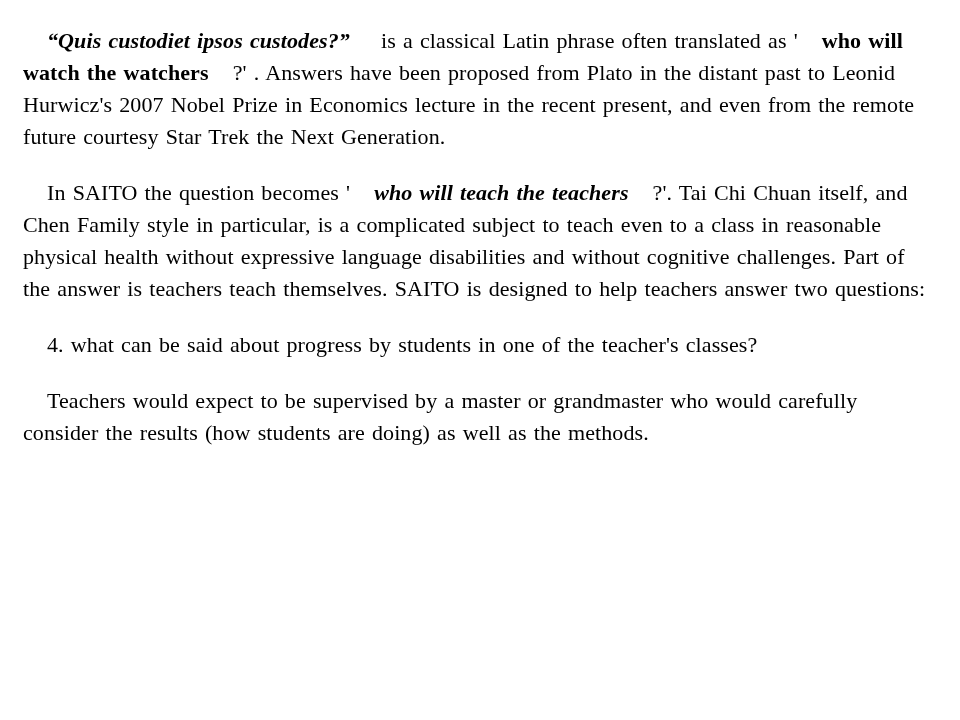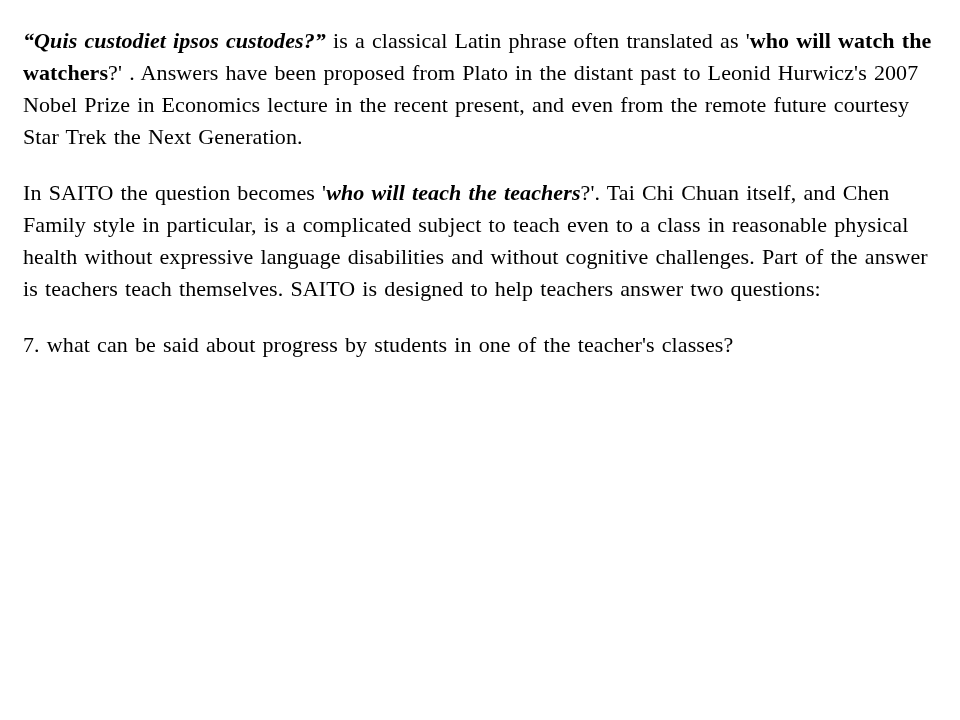--- a/index.html
+++ b/index.html
@@ -20,30 +20,31 @@
     height: 720px;
     padding: 25px 26px 0 23px;
   }
   p.para {
     margin: 0 0 24px 0;
     font-size: 22px;
     line-height: 32px;
     word-spacing: 1.5px;
     letter-spacing: 0.1px;
   }
-  .seg { font-weight: normal; font-style: normal; }
+  .seg { font-weight: normal; font-style: normal; margin-left: 24px; }
   .seg.b  { font-weight: bold; }
   .seg.bi { font-weight: bold; font-style: italic; }
 </style>
 </head>
 <body>
 
 <main class="page">
 
   <p class="para"><span class="seg bi">“Quis custodiet ipsos custodes?”</span><span class="seg"> is a classical Latin phrase often translated as '</span><span class="seg b">who will watch the watchers</span><span class="seg">?' . Answers have been proposed from Plato in the distant past to Leonid Hurwicz's 2007 Nobel Prize in Economics lecture in the recent present, and even from the remote future courtesy Star Trek the Next Generation.</span></p>
 
   <p class="para"><span class="seg">In SAITO the question becomes '</span><span class="seg bi">who will teach the teachers</span><span class="seg">?'. Tai Chi Chuan itself, and Chen Family style in particular, is a complicated subject to teach even to a class in reasonable physical health without expressive language disabilities and without cognitive challenges. Part of the answer is teachers teach themselves. SAITO is designed to help teachers answer two questions:</span></p>
 
 
-  <p class="para"><span class="seg">7. what can be said about progress by students in one of the teacher's classes?</span></p>
+  <p class="para"><span class="seg">4. what can be said about progress by students in one of the teacher's classes?</span></p>
 
+  <p class="para"><span class="seg">Teachers would expect to be supervised by a master or grandmaster who would carefully consider the results (how students are doing) as well as the methods.</span></p>
 
 </main>
 
 </body></html>

